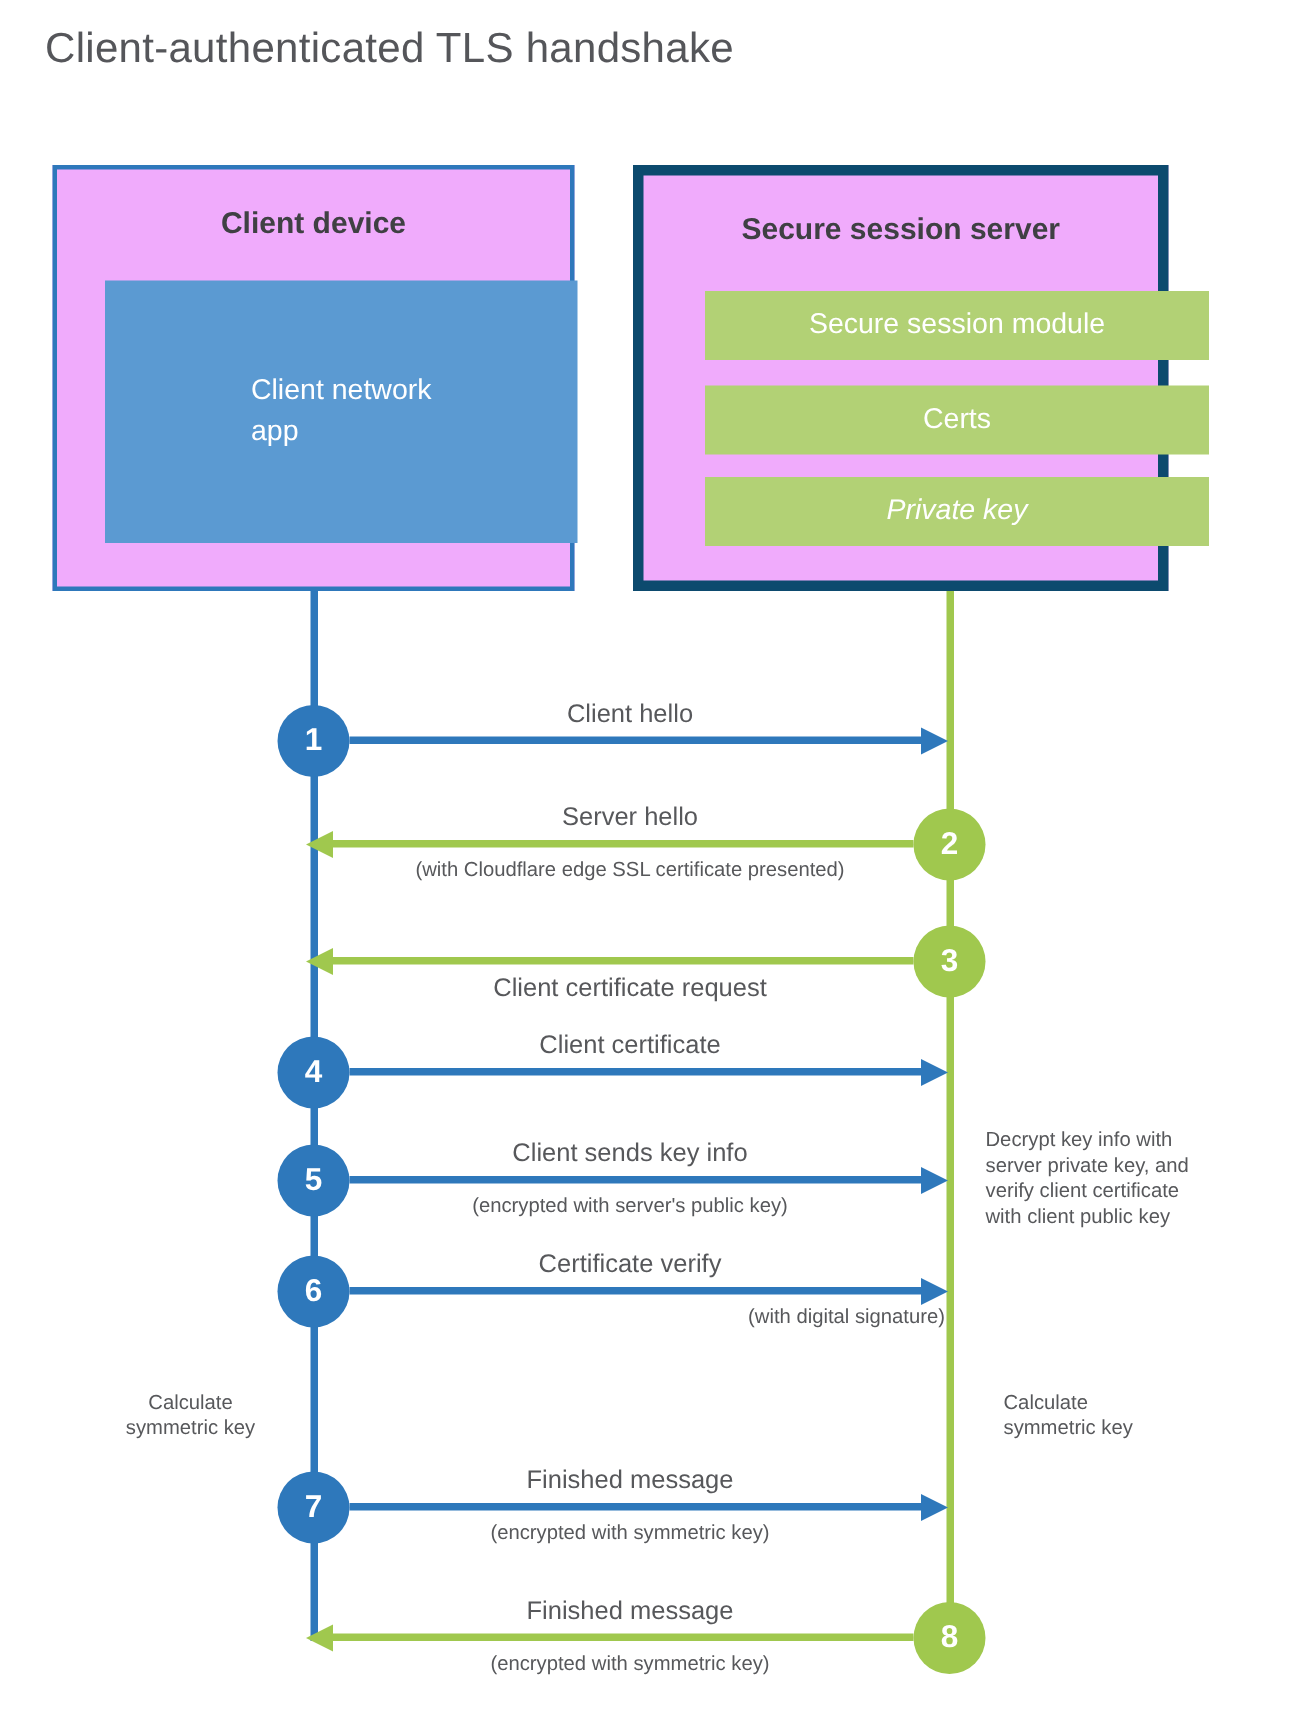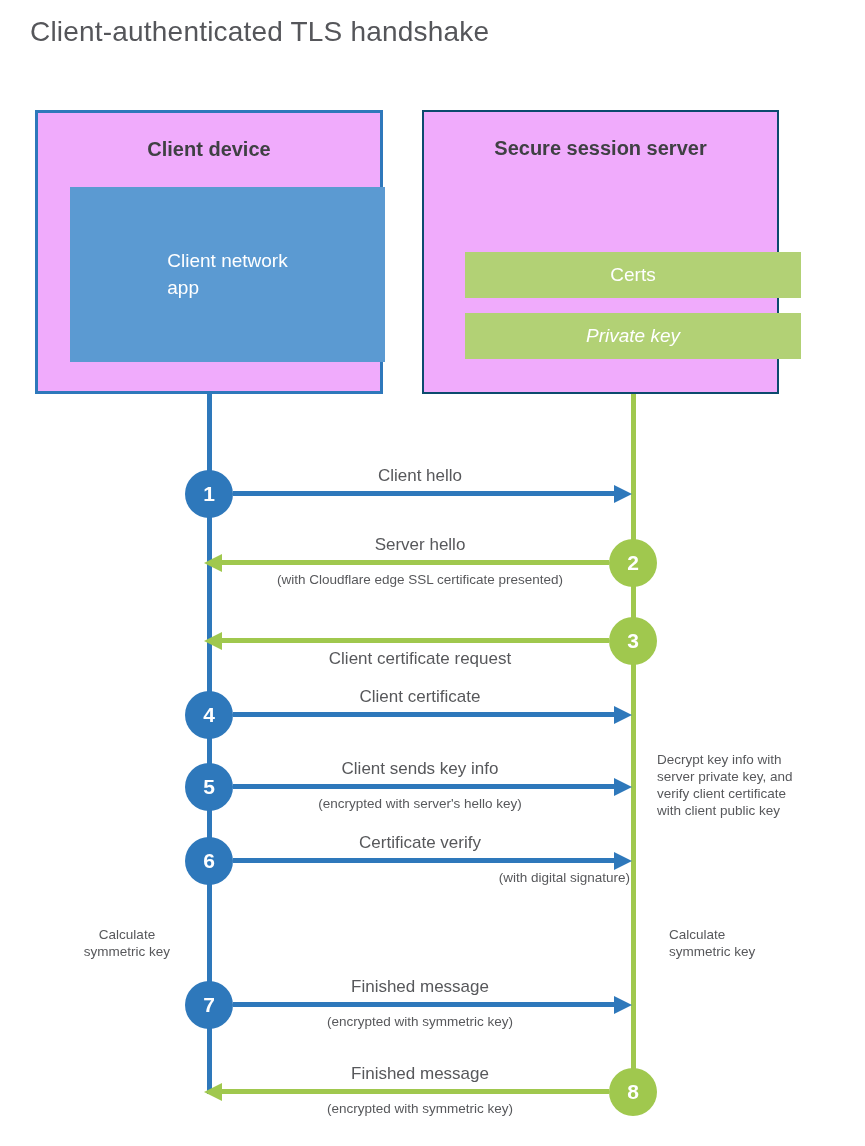--- a/index.html
+++ b/index.html
@@ -5,21 +5,21 @@
   * { margin:0; padding:0; box-sizing:border-box; }
   html,body { background:#ffffff; }
   body { font-family:"Liberation Sans","DejaVu Sans",sans-serif; }
   .canvas { position:relative; width:865px; height:1146px; background:#fff; overflow:hidden; }
 
   .diagram-title { position:absolute; left:30px; top:16px; font-size:28px; font-weight:300;
                    color:#55565a; letter-spacing:0.2px; }
 
   .actor-box { position:absolute; top:110px; background:#f0abfc; }
   .client-box { left:35px;  width:348px; height:284px; border:3px solid #2e78bb; }
-  .server-box { left:422px; width:357px; height:284px; border:2px solid #0c4a6e; }
+  .server-box { left:422px; width:357px; height:284px; border:7px solid #0c4a6e; }
   .actor-title { position:absolute; top:25px; left:0; right:0; text-align:center;
                  font-size:20px; font-weight:bold; color:#3f4043; }
 
   .client-module { position:absolute; left:32px; top:74px; width:315px; height:175px;
                    background:#5b9ad2; color:#fff; font-size:19px; line-height:1.4;
                    display:flex; align-items:center; justify-content:center;
                    text-align:left; white-space:pre-line; }
 
   .server-bar { position:absolute; left:41px; width:336px; height:46px; background:#b2d175;
                 color:#fff; font-size:19px; text-align:center; line-height:46px; }
@@ -62,20 +62,21 @@
   <div class="diagram-title">Client-authenticated TLS handshake</div>
 
   <div class="actor-box client-box">
     <div class="actor-title">Client device</div>
     <div class="client-module">Client network
 app</div>
   </div>
 
   <div class="actor-box server-box">
     <div class="actor-title">Secure session server</div>
+    <div class="server-bar bar-1">Secure session module</div>
     <div class="server-bar bar-2">Certs</div>
     <div class="server-bar bar-3">Private key</div>
   </div>
 
   <div class="rail rail-blue"></div>
   <div class="rail rail-green"></div>
 
   <div>
     <div class="shaft blue" style="top:491px;"></div>
     <div class="head head-right" style="top:485px;"></div>
@@ -102,21 +103,21 @@
     <div class="shaft blue" style="top:712px;"></div>
     <div class="head head-right" style="top:706px;"></div>
     <div class="msg-label" style="top:687px;">Client certificate</div>
     <div class="circle blue" style="top:691px;">4</div>
   </div>
 
   <div>
     <div class="shaft blue" style="top:784px;"></div>
     <div class="head head-right" style="top:778px;"></div>
     <div class="msg-label" style="top:759px;">Client sends key info</div>
-    <div class="msg-sub" style="top:796px;">(encrypted with server's hello key)</div>
+    <div class="msg-sub" style="top:796px;">(encrypted with server's public key)</div>
     <div class="circle blue" style="top:763px;">5</div>
   </div>
 
   <div>
     <div class="shaft blue" style="top:858px;"></div>
     <div class="head head-right" style="top:852px;"></div>
     <div class="msg-label" style="top:833px;">Certificate verify</div>
     <div class="msg-sub" style="top:870px;text-align:right;">(with digital signature)</div>
     <div class="circle blue" style="top:837px;">6</div>
   </div>

